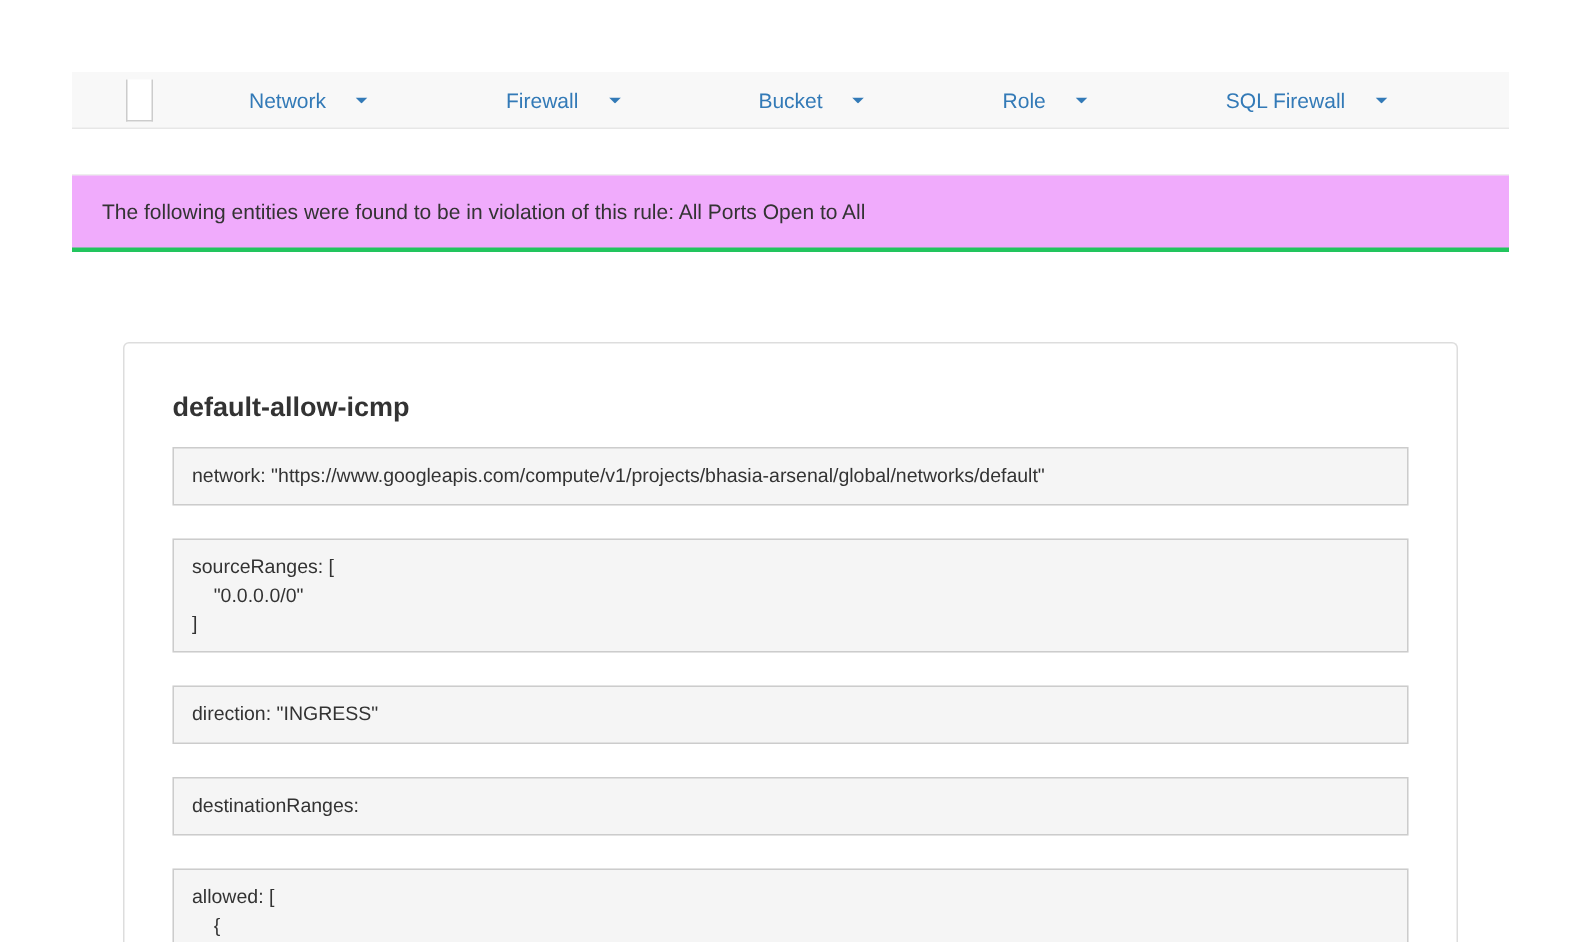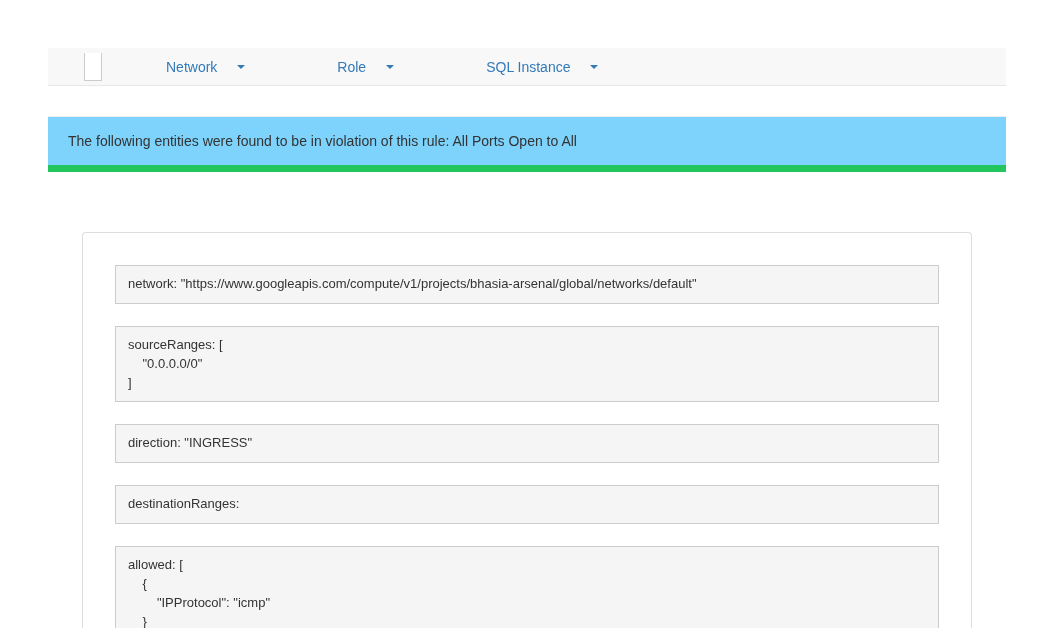--- a/index.html
+++ b/index.html
@@ -37,23 +37,23 @@
     .caret {
       display: inline-block;
       width: 0; height: 0;
       margin-left: 4px;
       vertical-align: middle;
       border-top: 4px dashed;
       border-right: 4px solid transparent;
       border-left: 4px solid transparent;
     }
     .alert-bar {
-      background: #7dd3fc;
+      background: #f0abfc;
       border-top: 1px solid #eee;
-      border-bottom: 7px solid #22c55e;
+      border-bottom: 3px solid #22c55e;
       padding: 16px 4px 16px 4px;
       margin-top: 30px;
       color: #333;
       font-size: 14px;
     }
     .content { padding: 28px 18px 18px 18px; }
     .card {
       border: 1px solid #ddd;
       border-radius: 4px;
       background: #fff;
@@ -84,35 +84,44 @@
 </head>
 <body>
 
 <nav class="navbar">
   <div class="nav-brand-box"></div>
   <div class="nav-item">
     <span>Network</span>
     <span class="caret"></span>
   </div>
   <div class="nav-item">
+    <span>Firewall</span>
+    <span class="caret"></span>
+  </div>
+  <div class="nav-item">
+    <span>Bucket</span>
+    <span class="caret"></span>
+  </div>
+  <div class="nav-item">
     <span>Role</span>
     <span class="caret"></span>
   </div>
   <div class="nav-item">
-    <span>SQL Instance</span>
+    <span>SQL Firewall</span>
     <span class="caret"></span>
   </div>
 </nav>
 
 <div class="alert-bar">
   <span>The following entities were found to be in violation of this rule: All Ports Open to All</span>
 </div>
 
 <div class="content">
   <div class="card">
+    <h3 class="card-title">default-allow-icmp</h3>
 
     <pre class="codeblock">network: "https://www.googleapis.com/compute/v1/projects/bhasia-arsenal/global/networks/default"</pre>
     <pre class="codeblock">sourceRanges: [
     "0.0.0.0/0"
 ]</pre>
     <pre class="codeblock">direction: "INGRESS"</pre>
     <pre class="codeblock">destinationRanges:</pre>
     <pre class="codeblock">allowed: [
     {
         "IPProtocol": "icmp"

